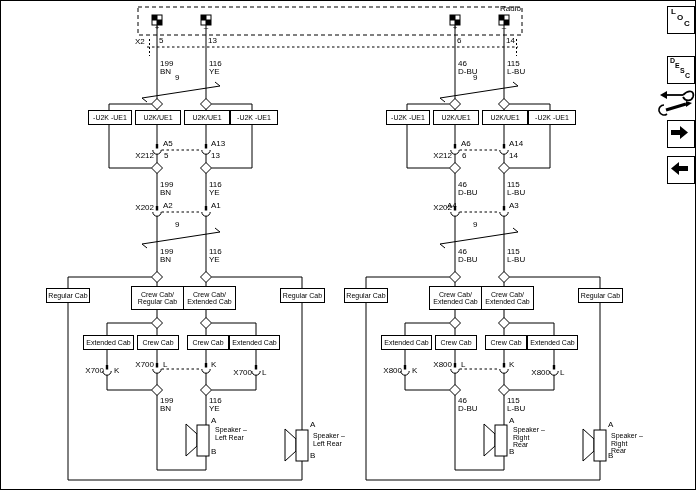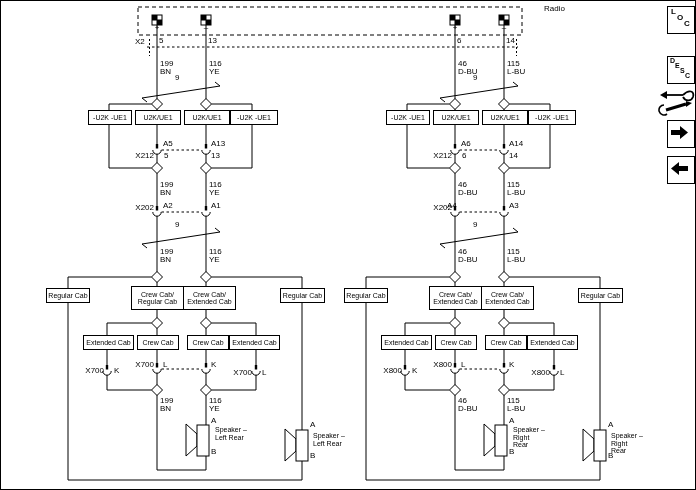--- a/index.html
+++ b/index.html
@@ -80,21 +80,21 @@
       <g fill="#fff">
         <polygon points="197,434 186,424 186,456 197,446"></polygon>
           <rect x="197" y="425" width="12" height="31"></rect>
         <polygon points="296,439 285,429 285,461 296,451"></polygon>
           <rect x="296" y="430" width="12" height="31"></rect>
       </g>
     </g>
     <use href="#hl" x="298"></use>
   </svg>
 
-  <div class="lb" style="left:544px;top:5px">Radio</div>
+  <div class="lb" style="left:500px;top:5px">Radio</div>
   <div class="lb" style="left:135px;top:38px">X2</div>
 
   <div class="half">
     <div class="lb" style="left:159px;top:37px">5</div>
     <div class="lb" style="left:208px;top:37px">13</div>
     <div class="lb sg" style="left:151px;top:24px">+</div>
     <div class="lb sg" style="left:200px;top:24px">–</div>
     <div class="lb" style="left:160px;top:60px">199
 BN</div>
     <div class="lb" style="left:209px;top:60px">116

